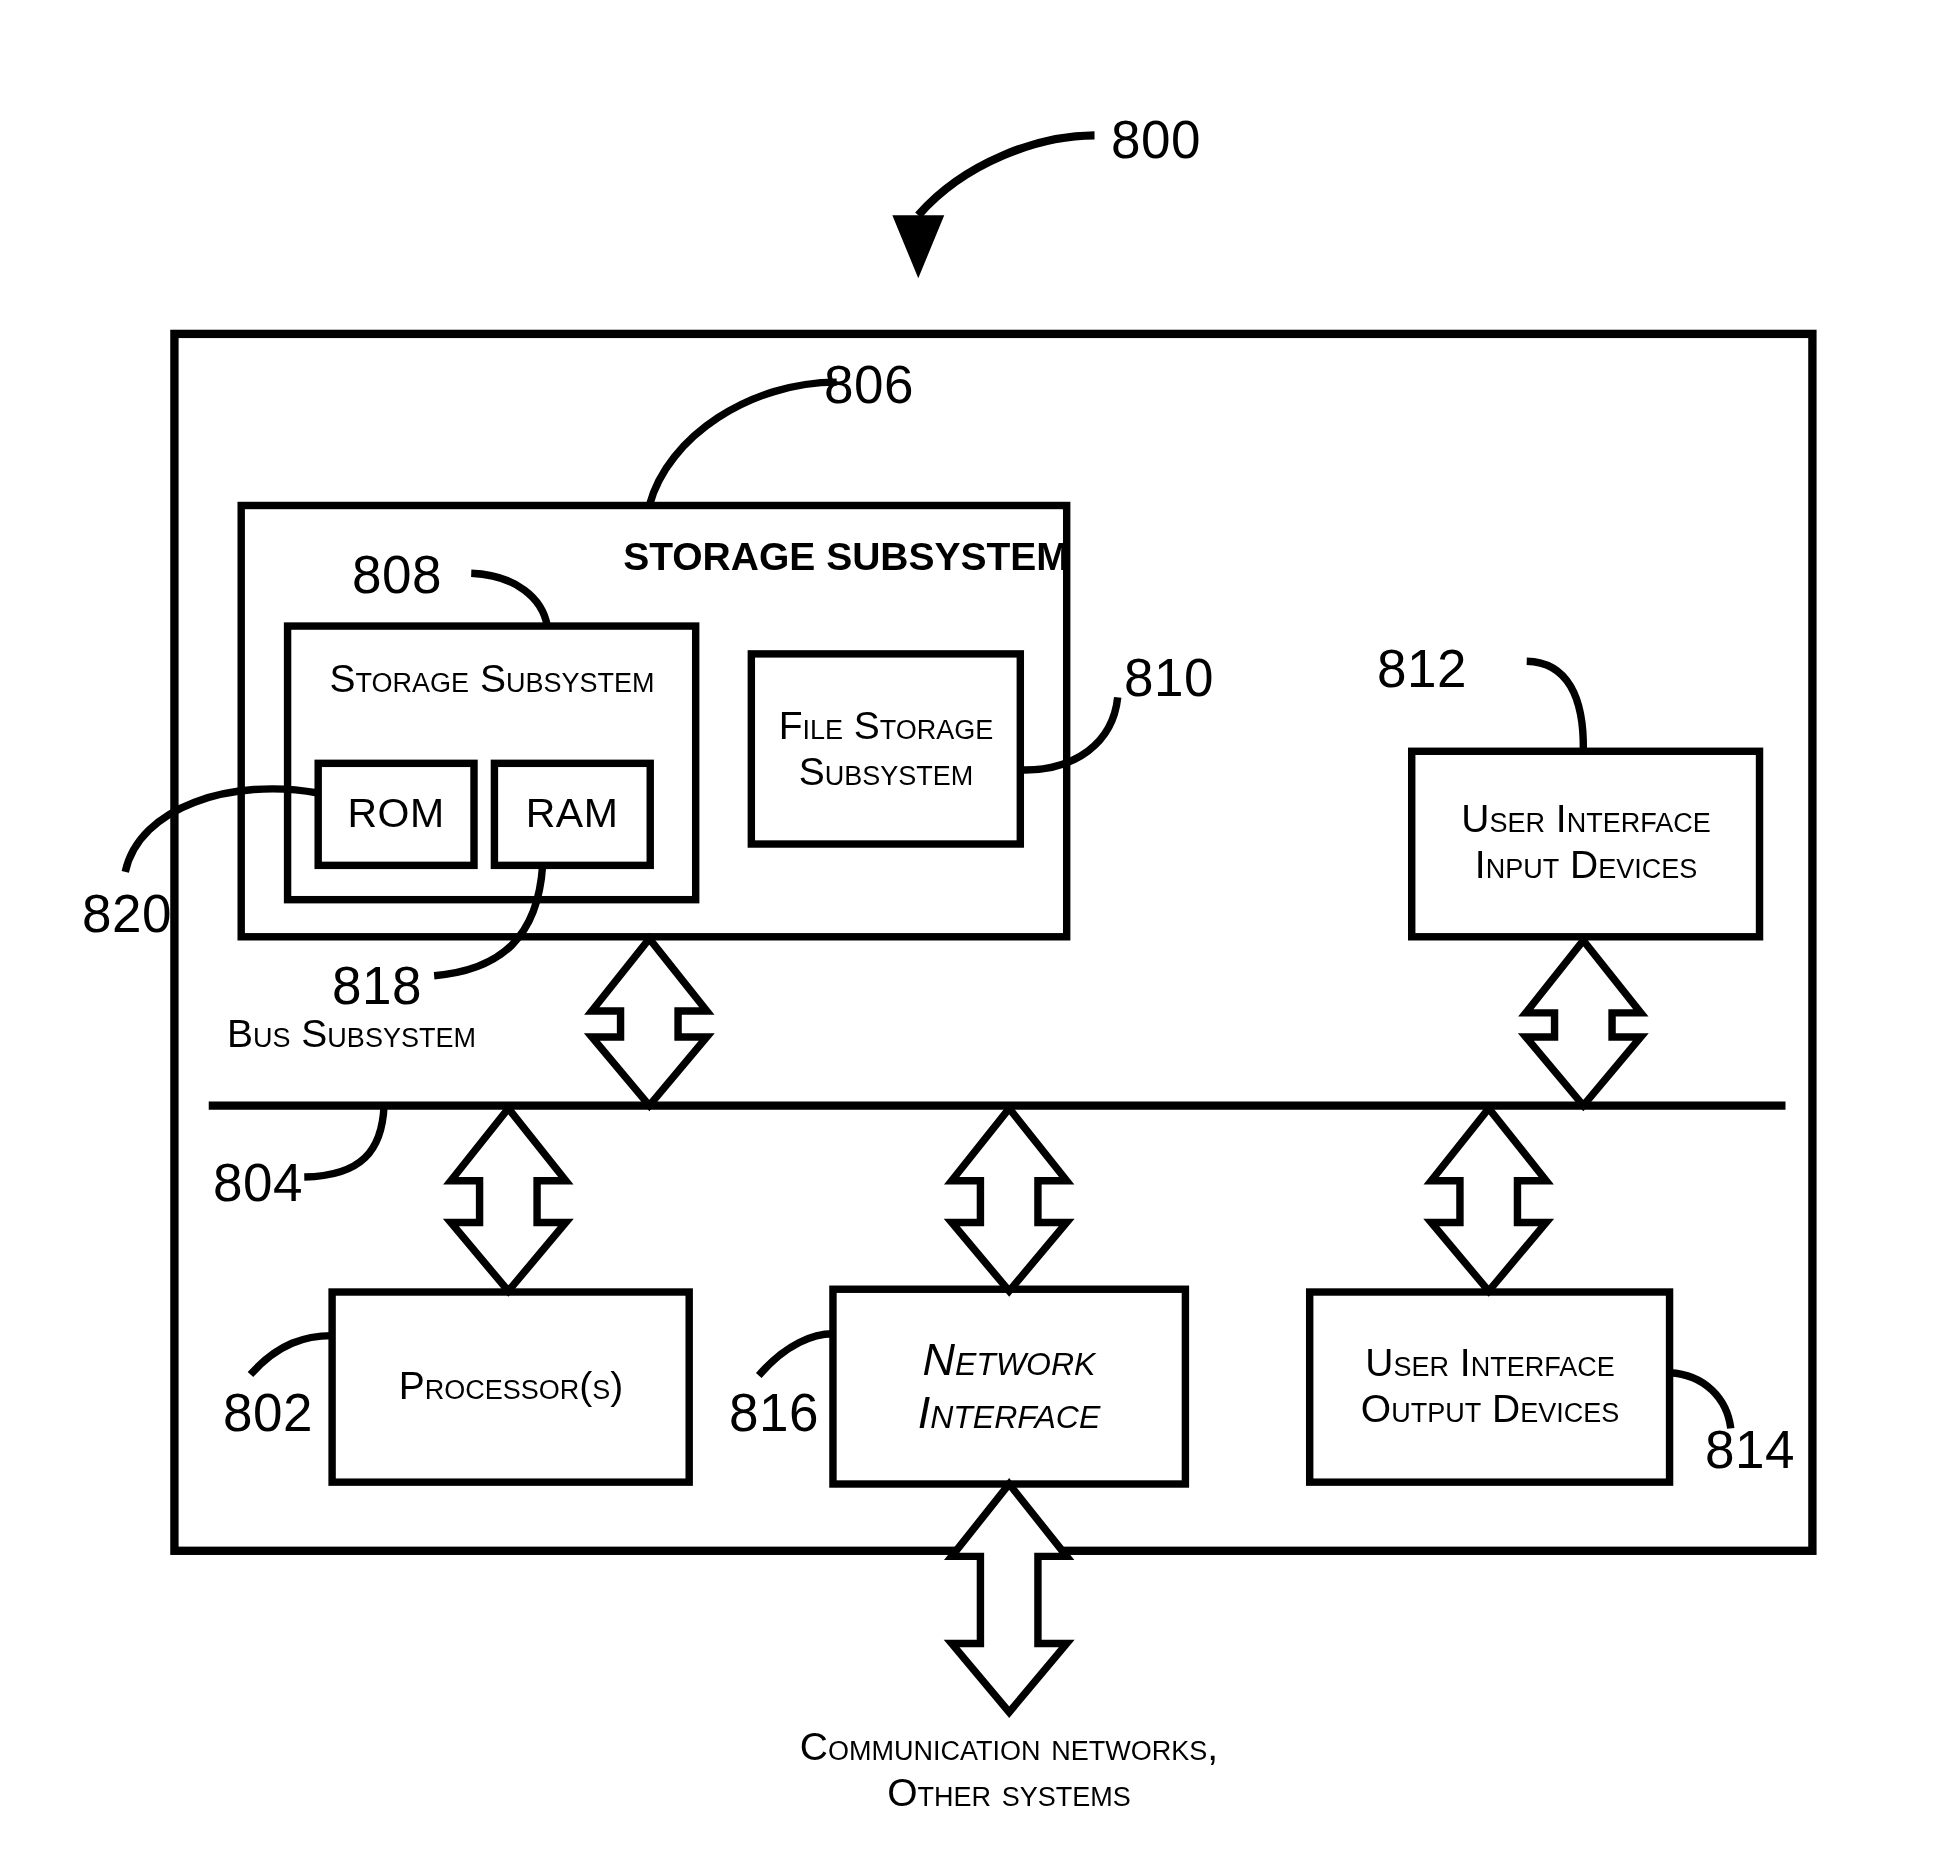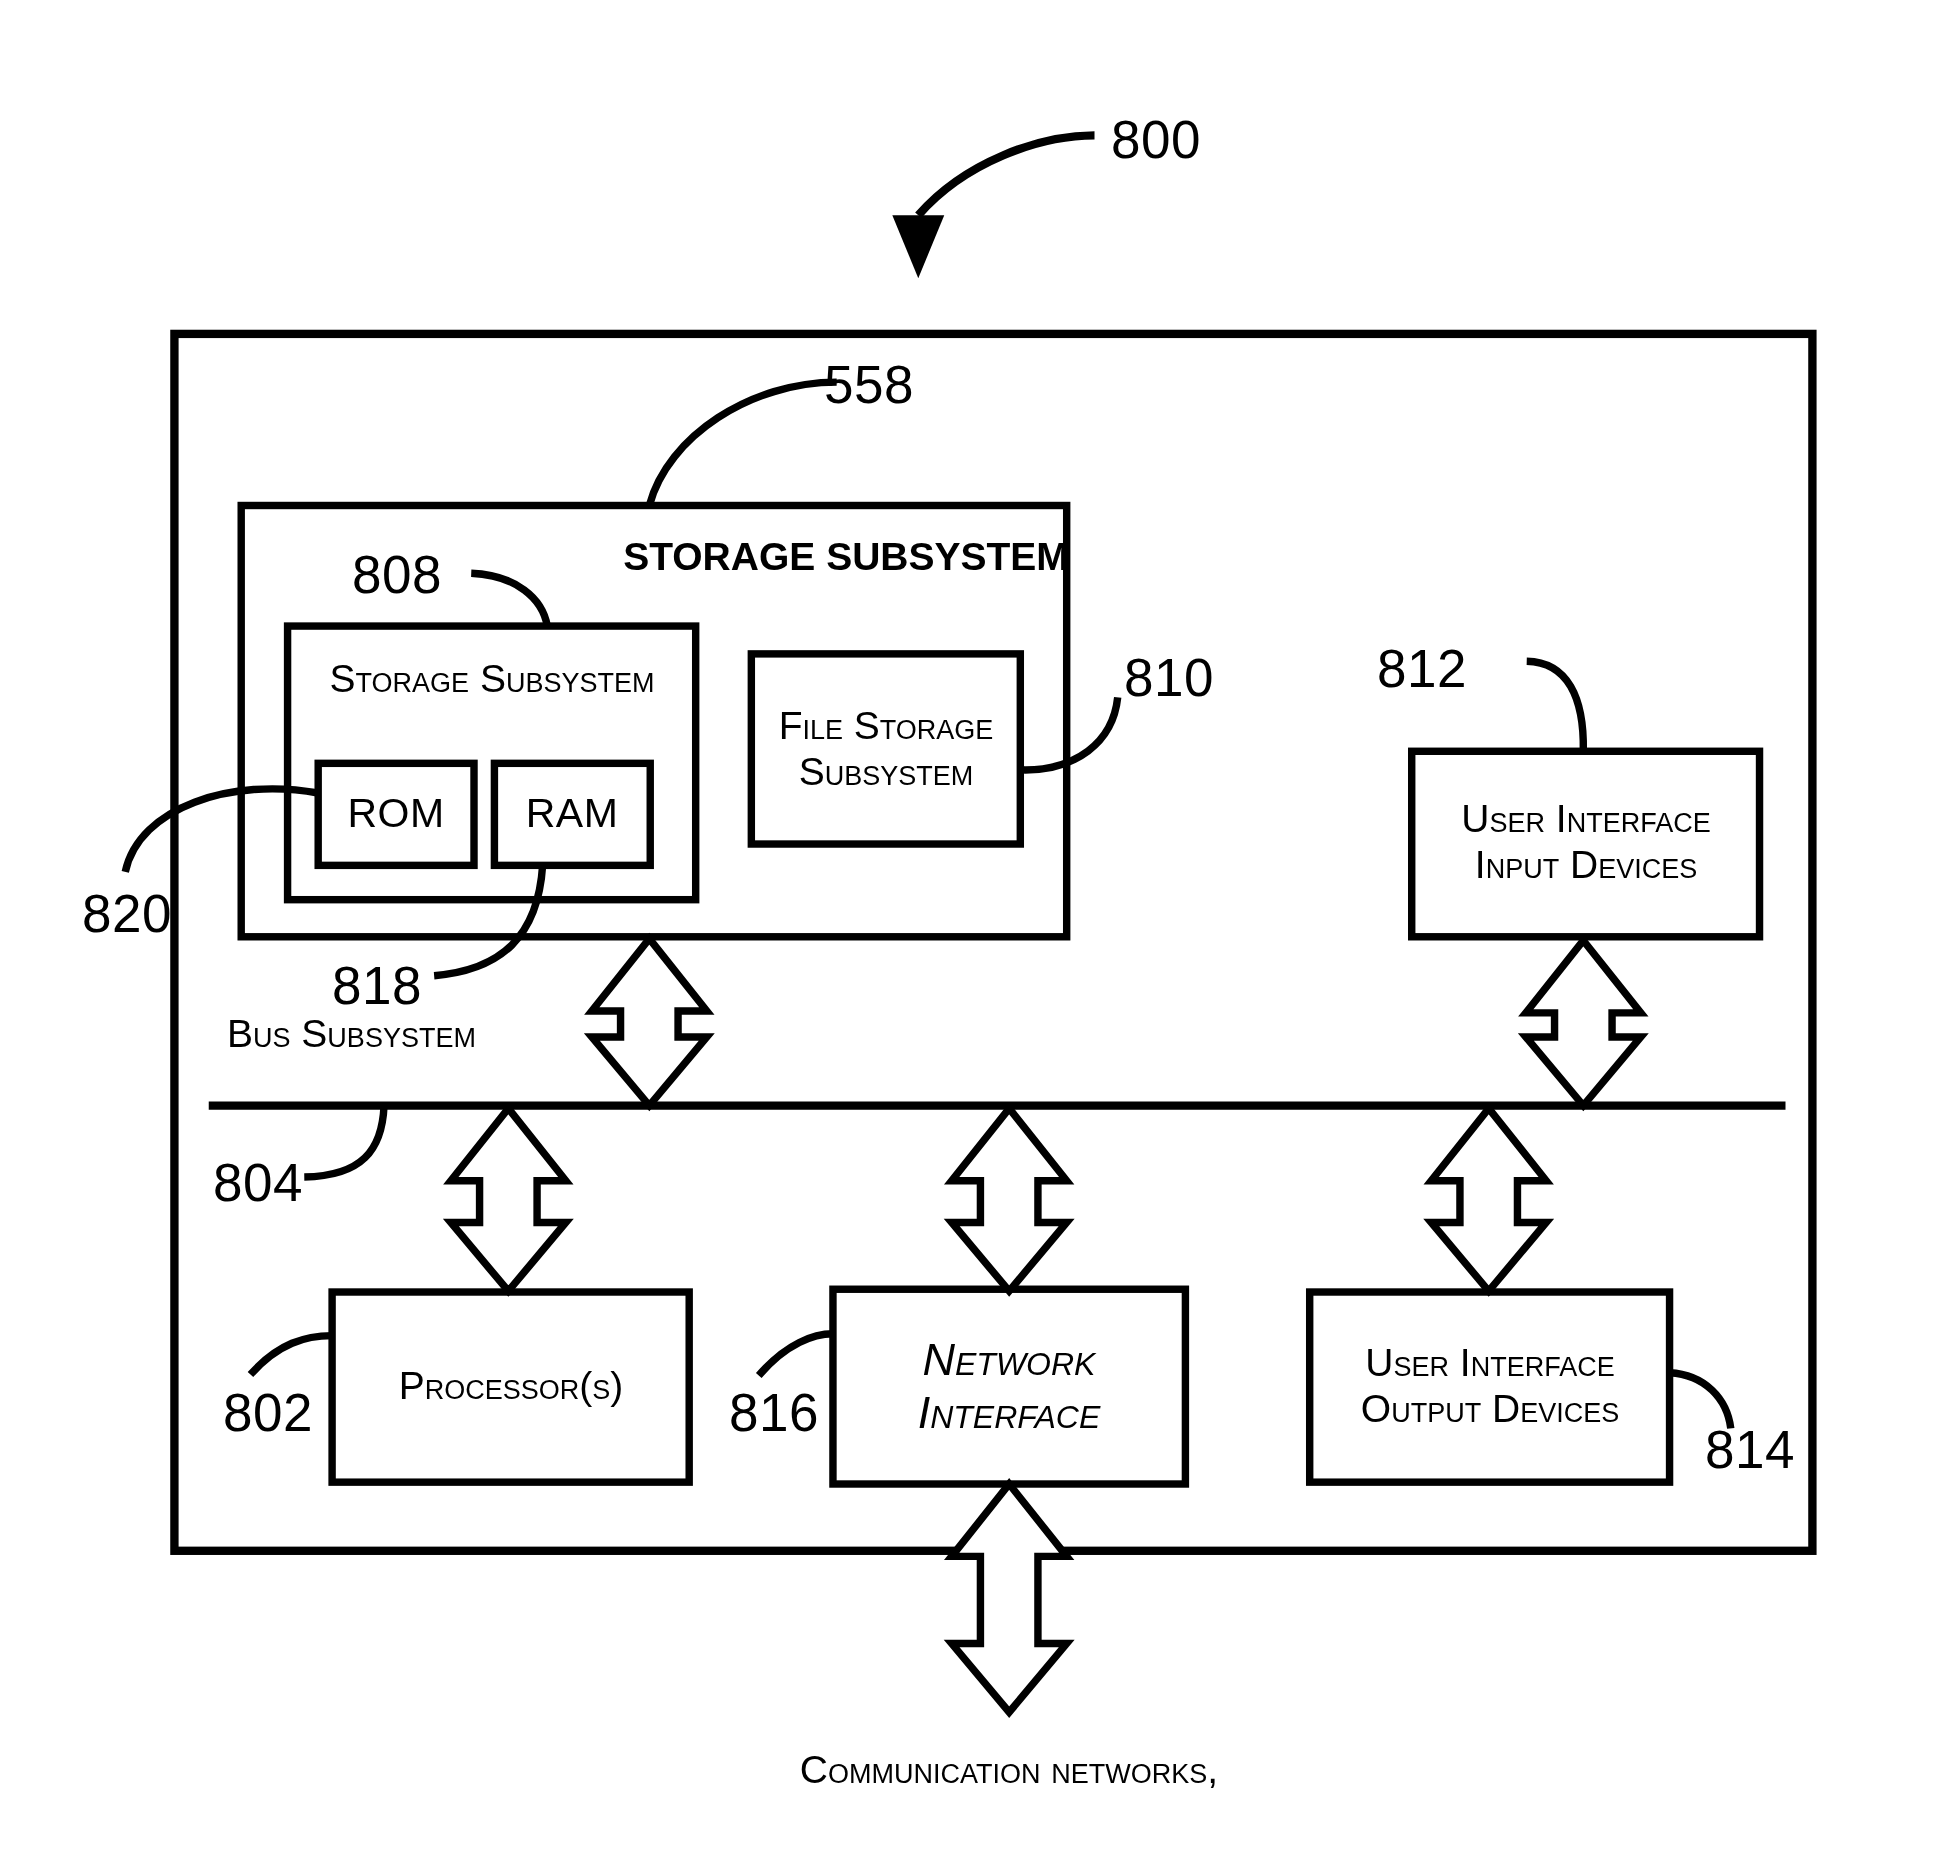--- a/index.html
+++ b/index.html
@@ -122,21 +122,21 @@
       <polygon points="1088,1195 1150,1273 1119,1273 1119,1318 1150,1318 1088,1392 1026,1318 1057,1318 1057,1273 1026,1273"></polygon>
 
       <polygon points="1605,1195 1667,1273 1636,1273 1636,1318 1667,1318 1605,1392 1543,1318 1574,1318 1574,1273 1543,1273"></polygon>
 
       <polygon points="1088,1600 1150,1678 1119,1678 1119,1772 1150,1772 1088,1846 1026,1772 1057,1772 1057,1678 1026,1678"></polygon>
     </g>
   </svg>
 
   <div class="lbl ref" style="left:1111px; top:109px;">800</div>
 
-  <div class="lbl ref" style="left:824px; top:354px;">558</div>
+  <div class="lbl ref" style="left:824px; top:354px;">806</div>
 
   <div class="lbl centerblock sc boxlabel" style="left:846px; top:557px; font-size:39px;">
     <span style="font-variant: small-caps;">Storage Subsystem</span>
   </div>
 
   <div class="lbl ref" style="left:352px; top:544px;">808</div>
 
   <div class="lbl centerblock boxlabel" style="left:492px; top:679px; font-size:39px;">
     <span style="font-variant: small-caps;">Storage Subsystem</span>
   </div>
@@ -184,16 +184,17 @@
 
   <div class="lbl centerblock boxlabel" style="left:1490px; top:1386px; font-size:39px;">
     <div style="font-variant: small-caps;">User Interface</div>
     <div style="font-variant: small-caps;">Output Devices</div>
   </div>
 
   <div class="lbl ref" style="left:1705px; top:1419px;">814</div>
 
   <div class="lbl centerblock boxlabel" style="left:1009px; top:1770px; font-size:39px;">
     <div style="font-variant: small-caps;">Communication networks,</div>
+    <div style="font-variant: small-caps;">Other systems</div>
   </div>
 
 </div>
 
 
 </body></html>

